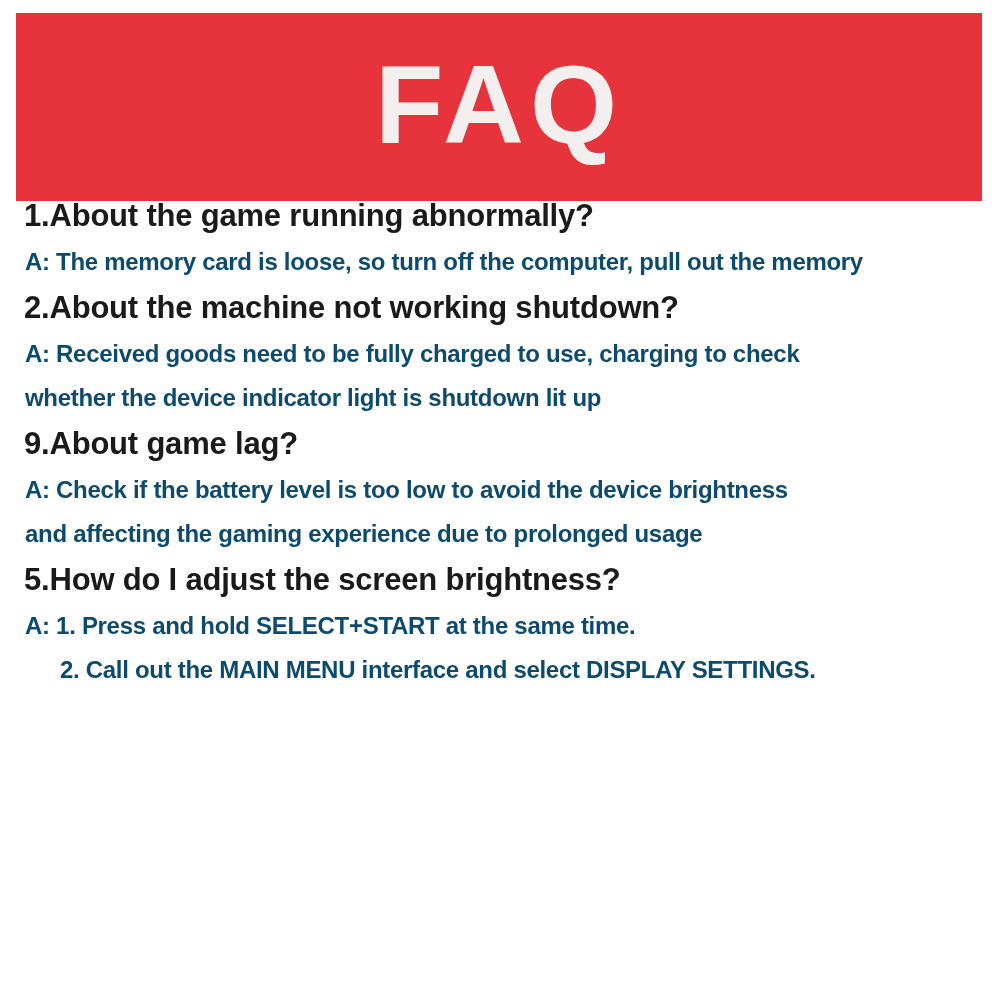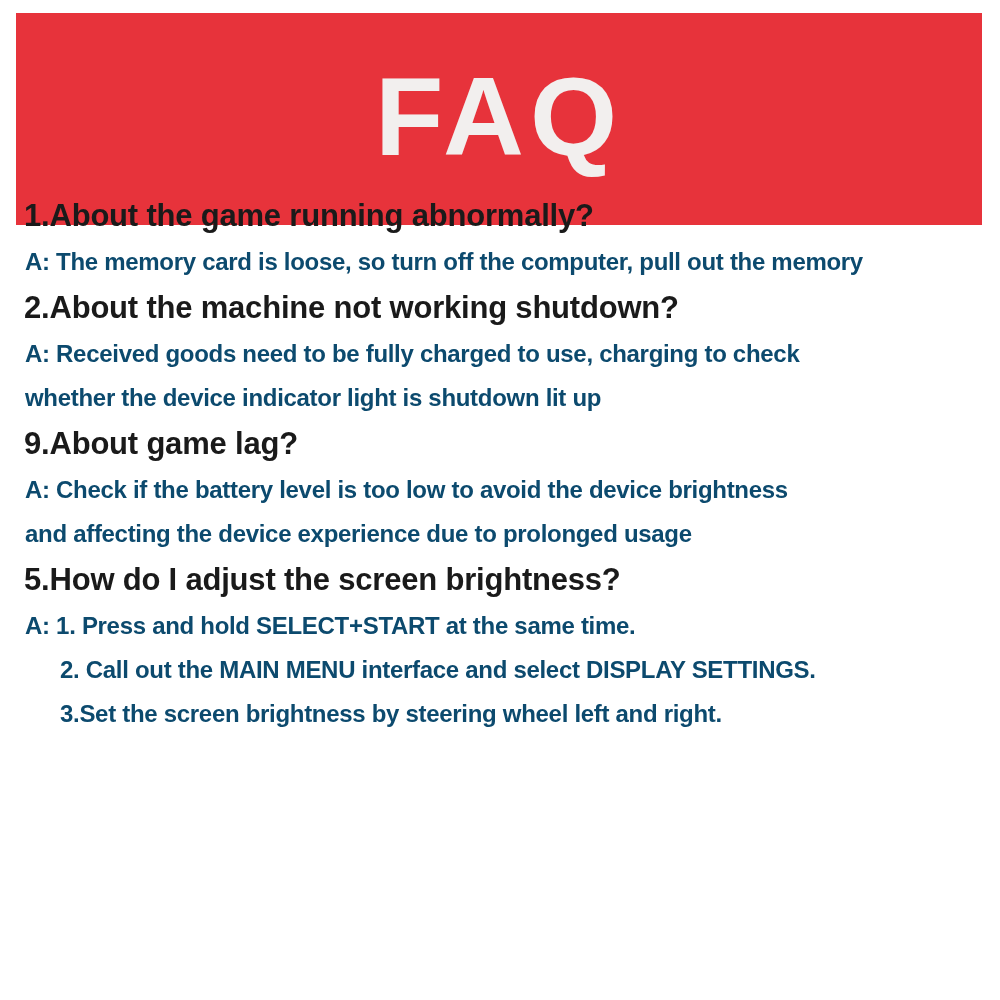--- a/index.html
+++ b/index.html
@@ -9,21 +9,21 @@
     height: 1000px;
     background: #ffffff;
     overflow: hidden;
     font-family: "Liberation Sans", sans-serif;
   }
   .banner {
     position: absolute;
     left: 16px;
     top: 13px;
     width: 966px;
-    height: 212px;
+    height: 188px;
     background: #e7333b;
     display: flex;
     align-items: center;
     justify-content: center;
   }
   .banner-title {
     color: #f2efee;
     font-size: 112px;
     font-weight: 700;
     letter-spacing: 6px;
@@ -74,24 +74,23 @@
 
   <div>
     <div class="q">2.About the machine not working shutdown?</div>
     <div class="a">A: Received goods need to be fully charged to use, charging to check</div>
     <div class="a">whether the device indicator light is shutdown lit up</div>
   </div>
 
   <div>
     <div class="q">9.About game lag?</div>
     <div class="a">A: Check if the battery level is too low to avoid the device brightness</div>
-    <div class="a">and affecting the device experience due to prolonged usage</div>
+    <div class="a">and affecting the gaming experience due to prolonged usage</div>
   </div>
 
 
   <div>
     <div class="q">5.How do I adjust the screen brightness?</div>
     <div class="a">A: 1. Press and hold SELECT+START at the same time.</div>
     <div class="a indent">2. Call out the MAIN MENU interface and select DISPLAY SETTINGS.</div>
-    <div class="a indent">3.Set the screen brightness by steering wheel left and right.</div>
   </div>
 
 </div>
 
 </body></html>

